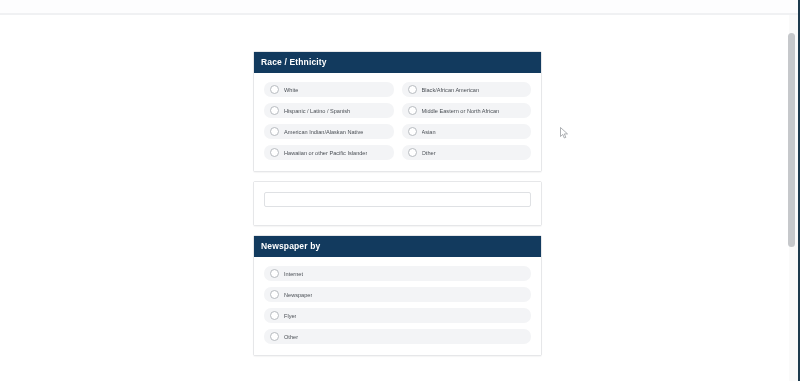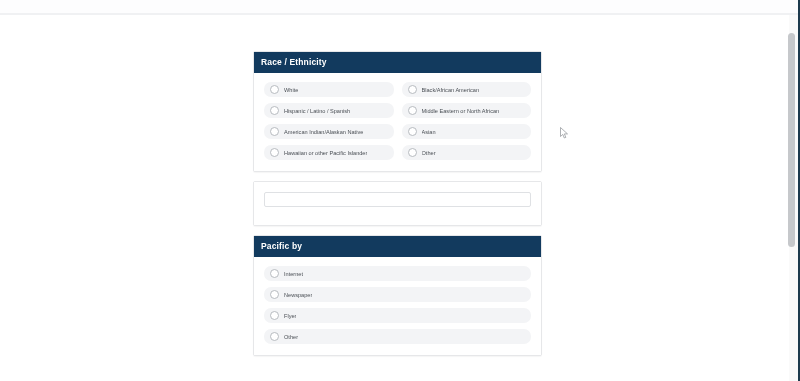--- a/index.html
+++ b/index.html
@@ -224,21 +224,21 @@
 
       <div class="card">
         <div class="card-body">
           <div class="input-wrap">
             <input class="text-input" type="text" value="" placeholder="" style="">
           </div>
         </div>
       </div>
 
       <div class="card">
-        <div class="card-header">Pacific by</div>
+        <div class="card-header">Newspaper by</div>
         <div class="card-body">
           <div class="opt-grid one-col">
             <div class="opt-row">
               <div class="opt-inner">
                 <span class="radio"></span>
                 <span class="opt-label">Internet</span>
               </div>
             </div>
             <div class="opt-row">
               <div class="opt-inner">

